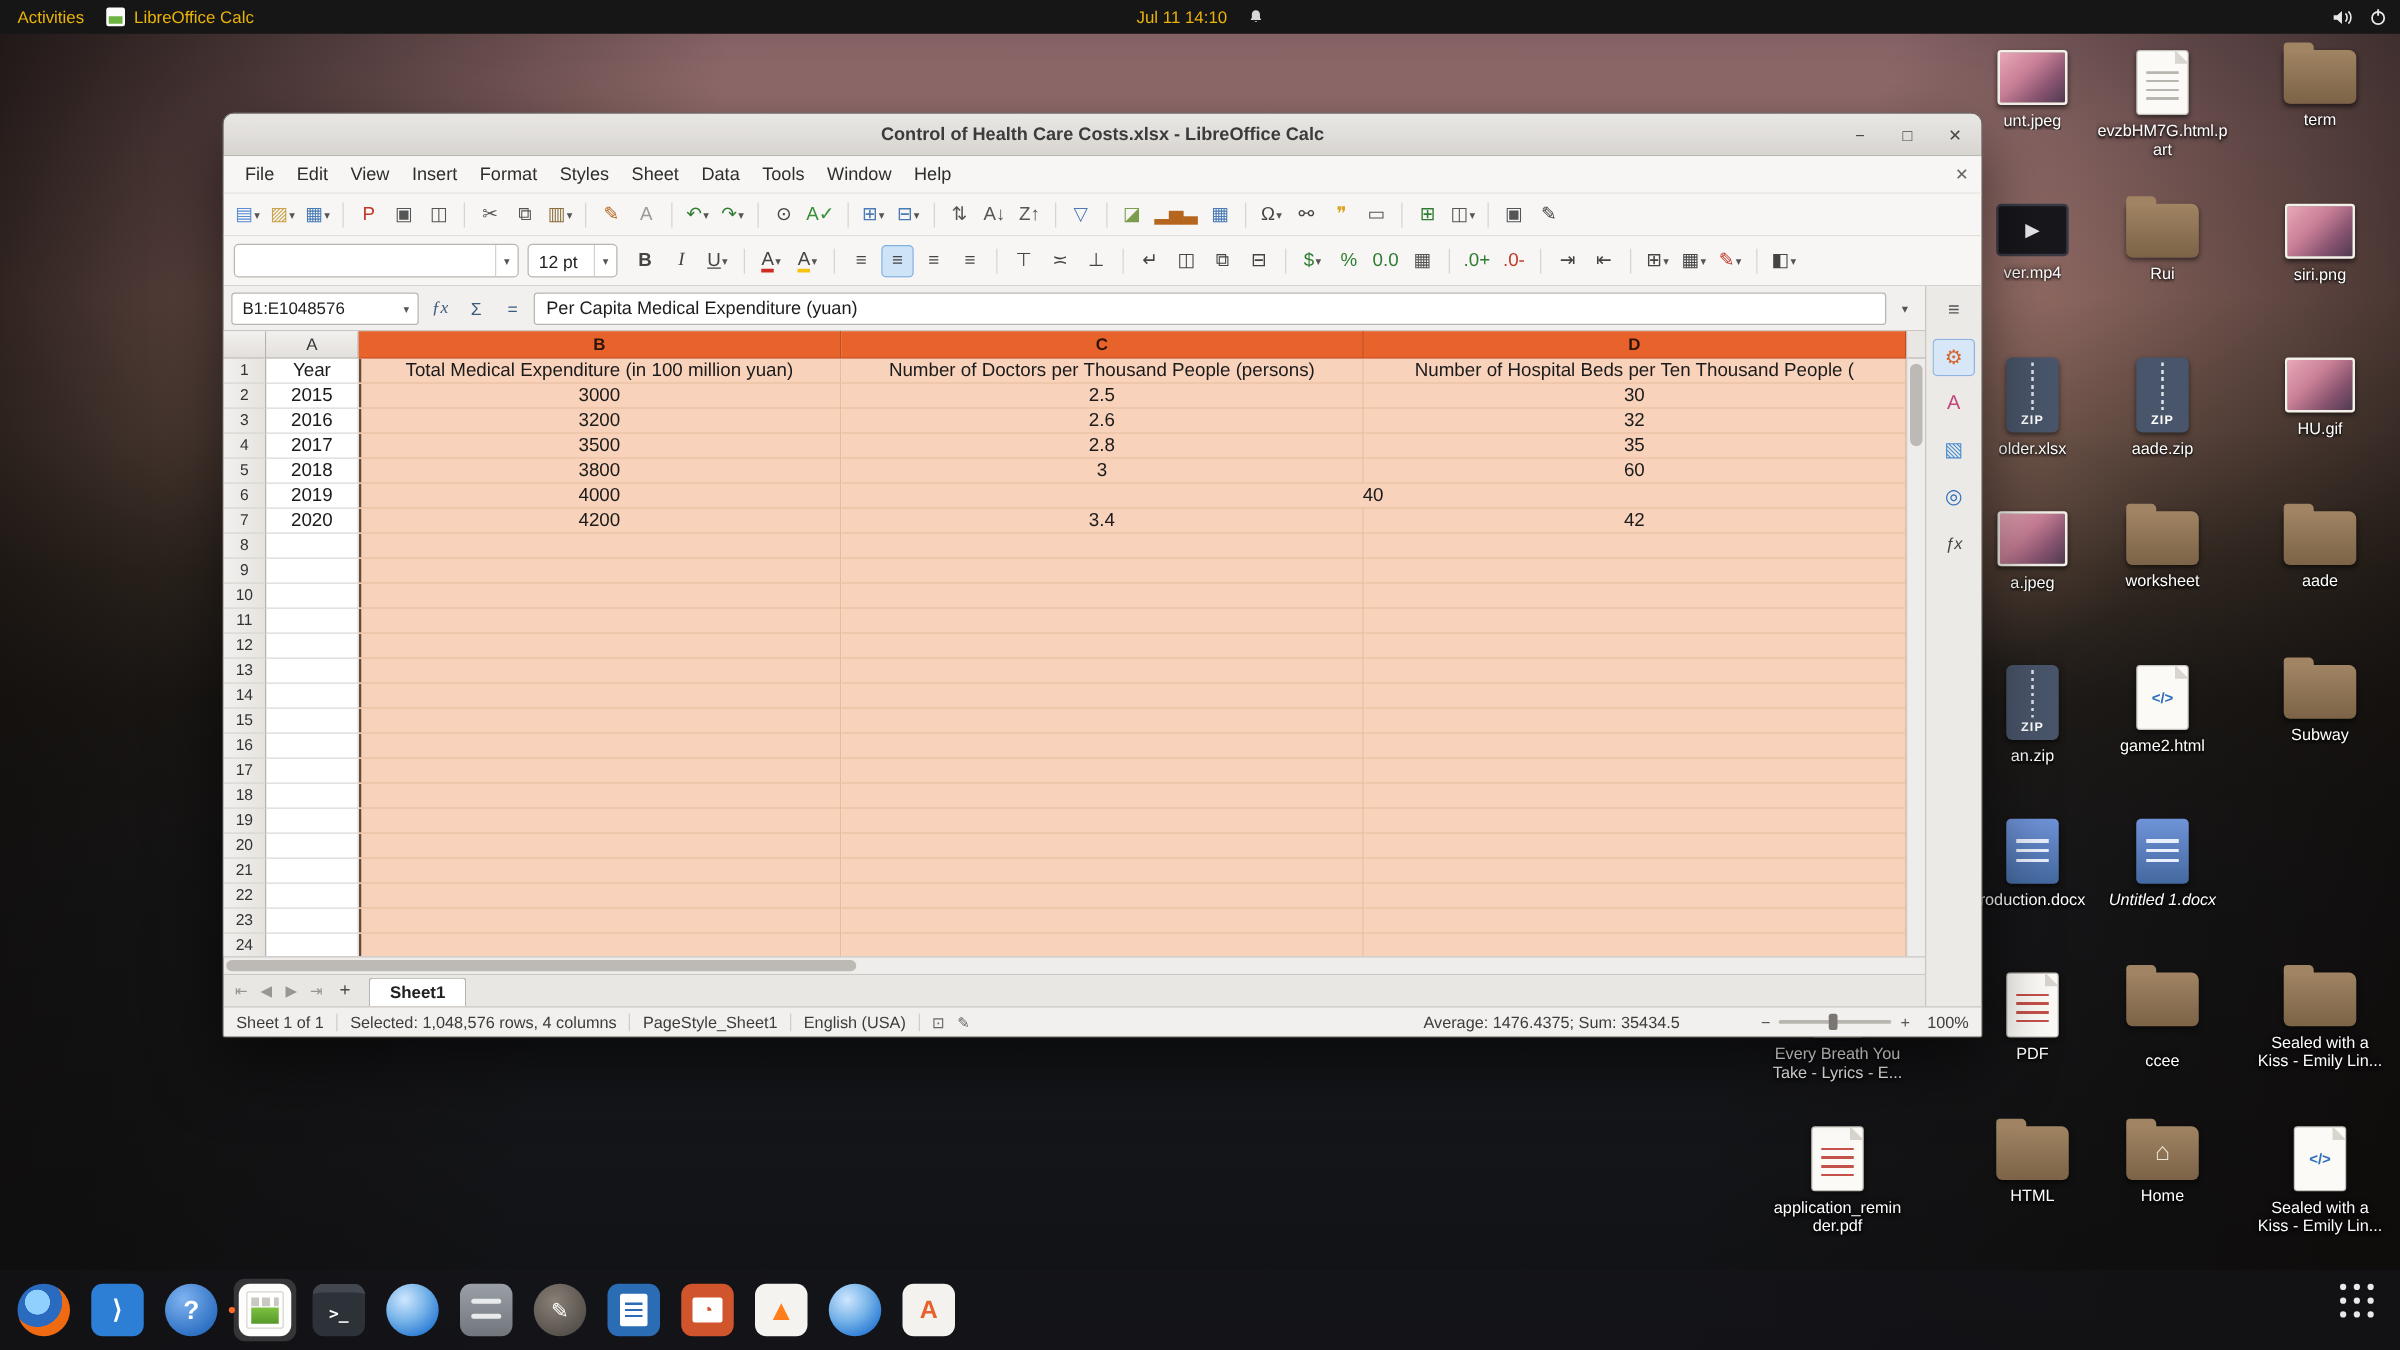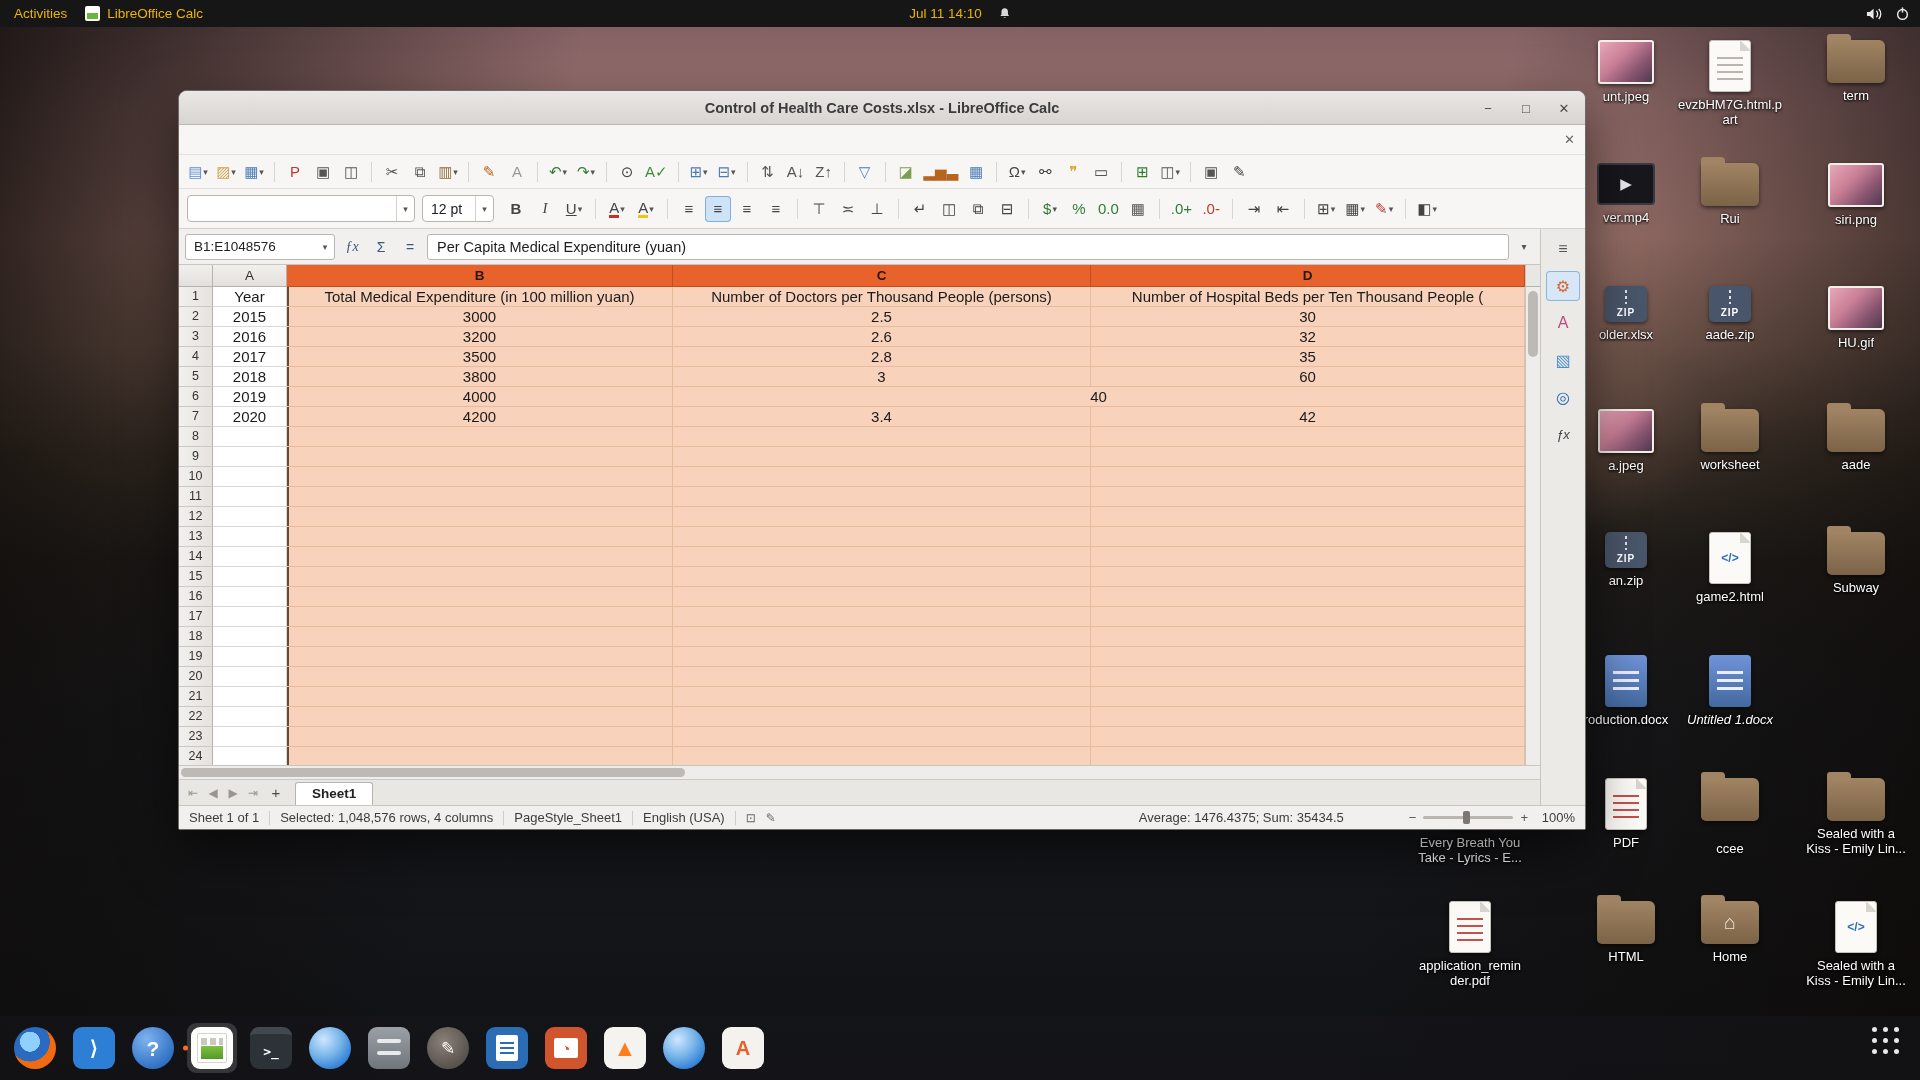--- a/index.html
+++ b/index.html
@@ -34,21 +34,21 @@
     border-radius:3px 6px 5px 5px; box-shadow:0 2px 4px rgba(0,0,0,.55); position:relative; }
   .t-folder::before, .t-home-folder::before { content:''; position:absolute; top:-6px; left:0;
     width:24px; height:8px; background:#a08463; border-radius:3px 4px 0 0; }
   .home-txt { position:absolute; inset:0; display:flex; align-items:center; justify-content:center;
     color:#ede4d4; font-size:20px; }
   .t-image { width:56px; height:44px; border:2px solid #f3efe9; border-radius:3px; box-shadow:0 2px 4px rgba(0,0,0,.55);
     background:linear-gradient(135deg,#e8a8b8 0%, #c87f96 40%, #8a5570 70%, #4e3a50 100%); }
   .t-video { width:58px; height:42px; background:#17171c; border:2px solid #3a3a44; border-radius:4px;
     display:flex; align-items:center; justify-content:center; }
   .play-txt { color:#e9e9f0; font-size:15px; }
-  .t-zip { width:42px; height:36px; background:#49556a; border-radius:5px; box-shadow:0 2px 4px rgba(0,0,0,.5); position:relative; }
+  .t-zip { width:42px; height:60px; background:#49556a; border-radius:5px; box-shadow:0 2px 4px rgba(0,0,0,.5); position:relative; }
   .zip-line { position:absolute; top:4px; bottom:18px; left:calc(50% - 1px); width:2px;
     background:repeating-linear-gradient(#dfe3ea 0 3px, transparent 3px 6px); }
   .zip-txt { position:absolute; bottom:4px; left:0; right:0; text-align:center; color:#fff;
     font-size:10px; font-weight:bold; letter-spacing:1px; }
   .t-doc { width:42px; height:52px; background:linear-gradient(#6f93d8,#44699f); border-radius:4px;
     box-shadow:0 2px 4px rgba(0,0,0,.5); position:relative; }
   .t-doc::after { content:''; position:absolute; left:8px; right:8px; top:16px; height:24px;
     background:repeating-linear-gradient(#e9effc 0 3px, transparent 3px 8px); }
   .t-file, .t-code, .t-pdf { width:42px; height:52px; background:#fbfaf7; border:1px solid #c5c2bb;
     border-radius:3px; box-shadow:0 2px 4px rgba(0,0,0,.5); position:relative; }
@@ -379,20 +379,33 @@
     <div class="titlebar">
       <span class="title-text">Control of Health Care Costs.xlsx - LibreOffice Calc</span>
       <div class="win-controls">
         <span class="win-btn">−</span>
         <span class="win-btn">□</span>
         <span class="win-btn">✕</span>
       </div>
     </div>
 
     <div class="menubar">
+      <div style="display:flex">
+          <div class="menu-item">File</div>
+          <div class="menu-item">Edit</div>
+          <div class="menu-item">View</div>
+          <div class="menu-item">Insert</div>
+          <div class="menu-item">Format</div>
+          <div class="menu-item">Styles</div>
+          <div class="menu-item">Sheet</div>
+          <div class="menu-item">Data</div>
+          <div class="menu-item">Tools</div>
+          <div class="menu-item">Window</div>
+          <div class="menu-item">Help</div>
+        </div>
       <span class="menu-close">✕</span>
     </div>
 
     <div class="toolbar1">
       <div style="display:flex;align-items:center;gap:2px">
           <div class="tb-btn">
             <span class="tb-glyph" style="color: rgb(91, 141, 214);">▤</span>
             <span class="tb-dd">▾</span>
           </div>
           <div class="tb-btn">

